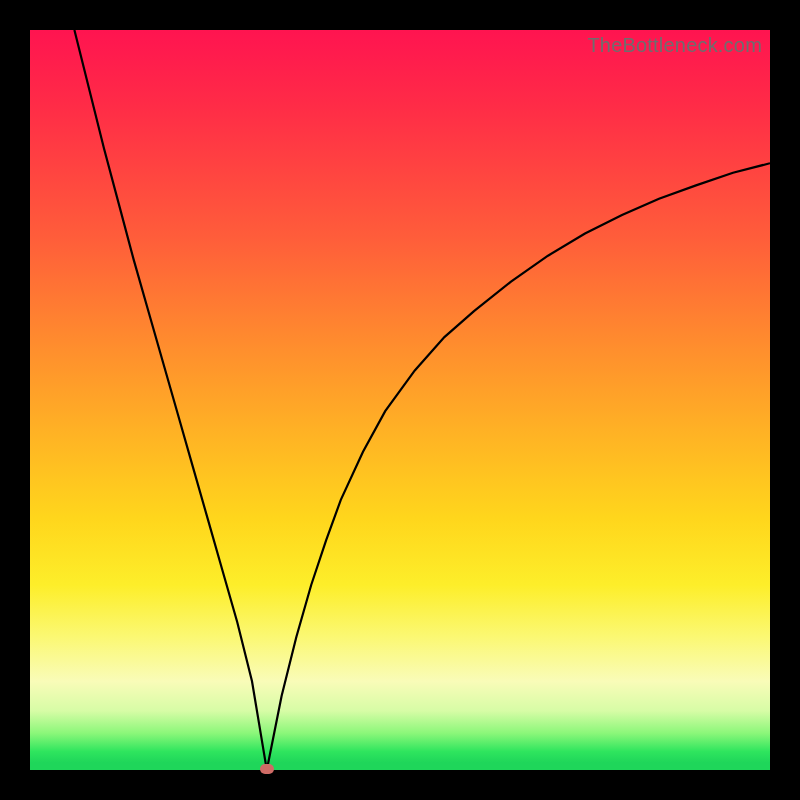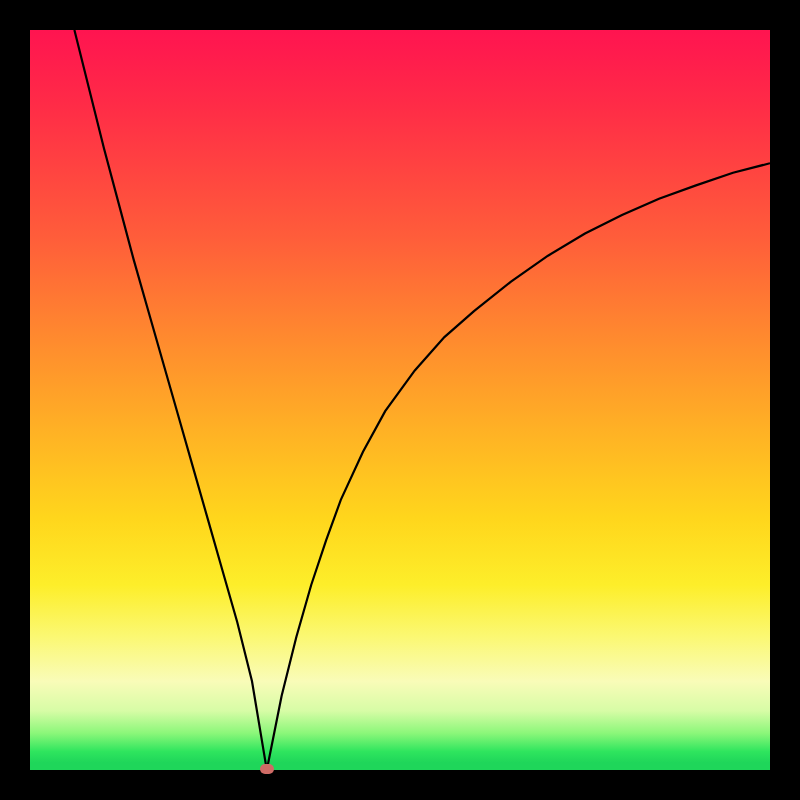--- a/index.html
+++ b/index.html
@@ -68,20 +68,21 @@
     background: #cf6b66;
     border-radius: 5px;
     z-index: 4;
   }
 </style>
 </head>
 <body>
 
 <div class="outer">
   <div class="plot">
+    <div class="watermark">TheBottleneck.com</div>
 
     <svg class="curve" viewBox="0 0 740 740" preserveAspectRatio="none">
       <path id="curve-path" d="M44.4,0.0 L59.2,59.2 L74.0,118.4 L88.8,173.9 L103.6,229.4 L118.4,281.2 L133.2,333.0 L148.0,384.8 L162.8,436.6 L177.6,488.4 L192.4,540.2 L207.2,592.0 L222.0,651.2 L229.4,695.6 L236.8,740.0 L236.8,740.0 L244.2,703.0 L251.6,666.0 L266.4,606.8 L281.2,555.0 L296.0,510.6 L310.8,469.9 L333.0,421.8 L355.2,381.1 L384.8,340.4 L414.4,307.1 L444.0,281.2 L481.0,251.6 L518.0,225.7 L555.0,203.5 L592.0,185.0 L629.0,168.7 L666.0,155.4 L703.0,142.8 L740.0,133.2 " fill="none" stroke="#000" stroke-width="2.2"></path>
     </svg>
 
     <div class="dot" id="marker" style="left: 229.8px; top: 734px; background: rgb(207, 107, 102);"></div>
   </div>
 </div>
 
 </body></html>

